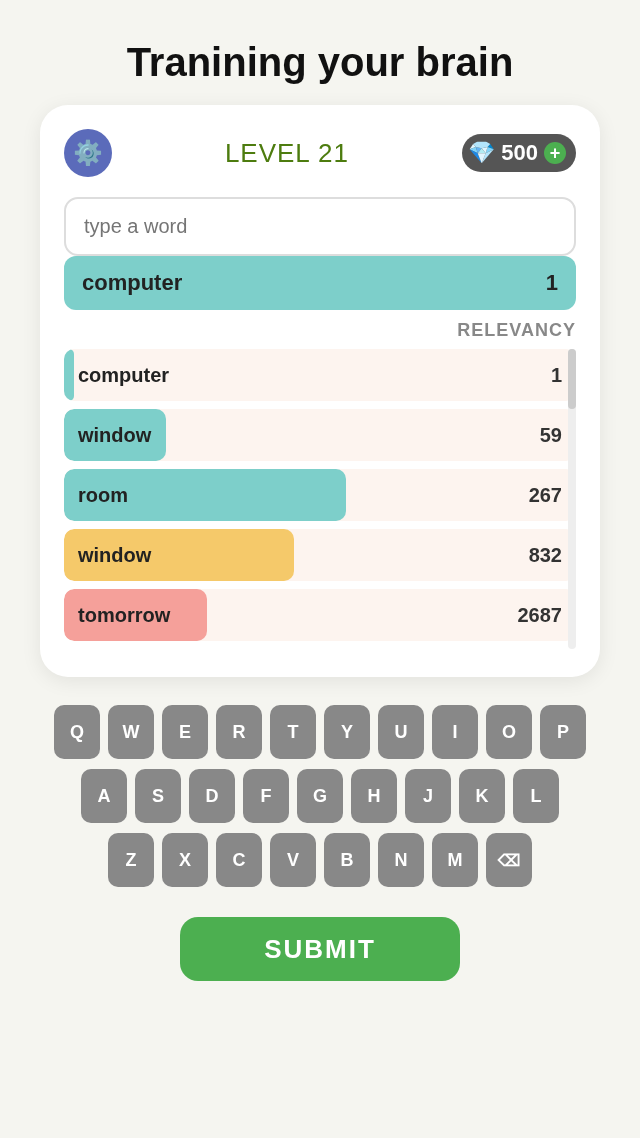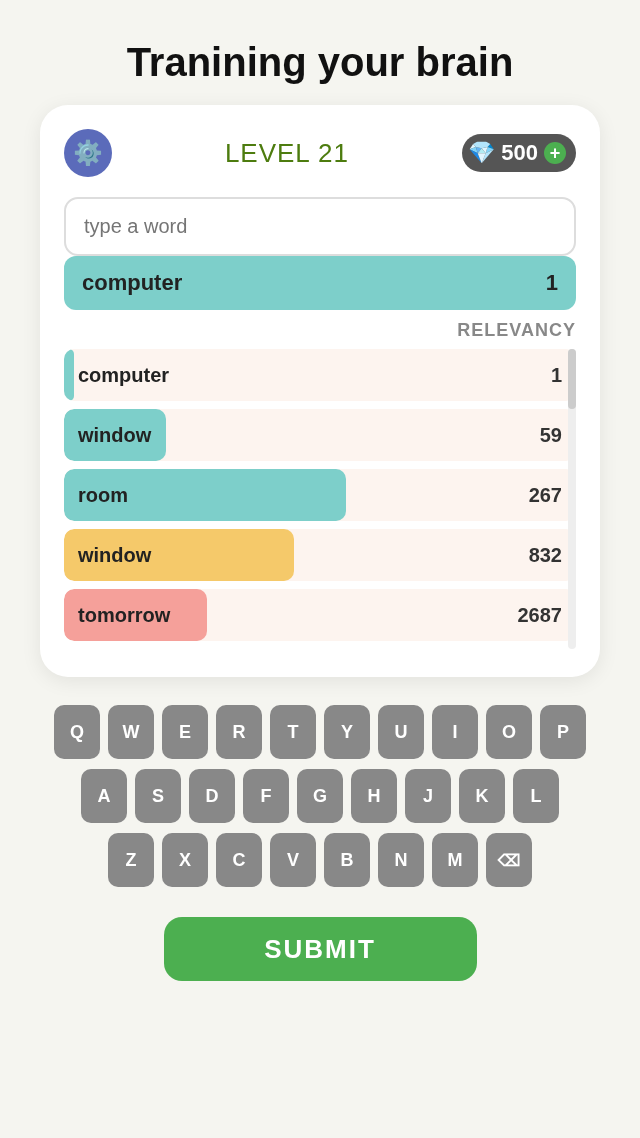--- a/index.html
+++ b/index.html
@@ -229,21 +229,21 @@
       align-items: center;
       justify-content: center;
     }
 
     .backspace-btn {
       background: #888;
       font-size: 16px;
     }
 
     .submit-btn {
-      width: 313px;
+      width: 280px;
       height: 64px;
       background: #4caf50;
       border-radius: 18px;
       border: none;
       color: white;
       font-size: 26px;
       font-weight: 900;
       letter-spacing: 2px;
       cursor: pointer;
       margin-bottom: 30px;

